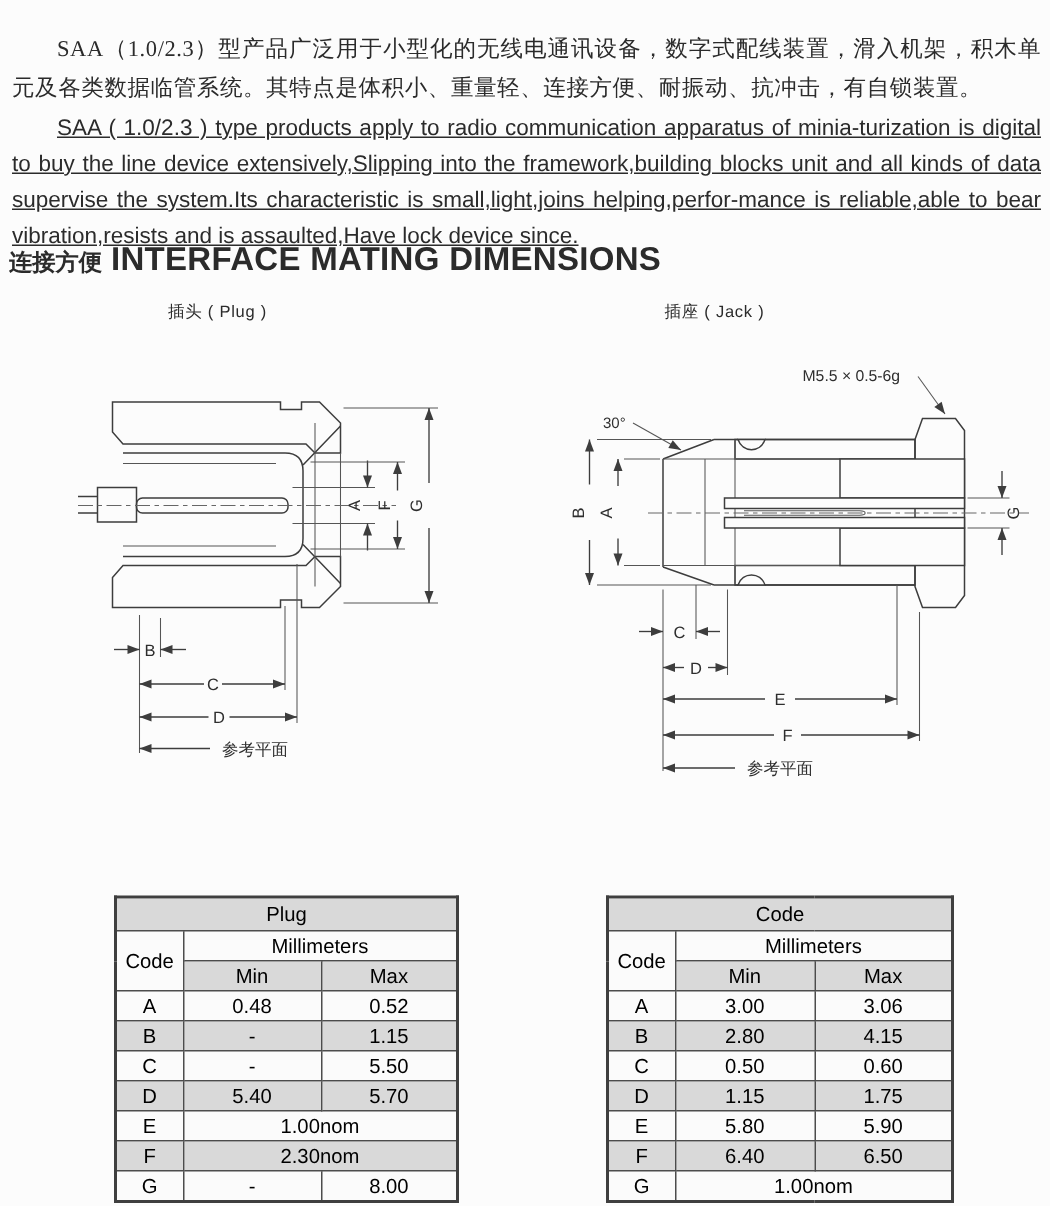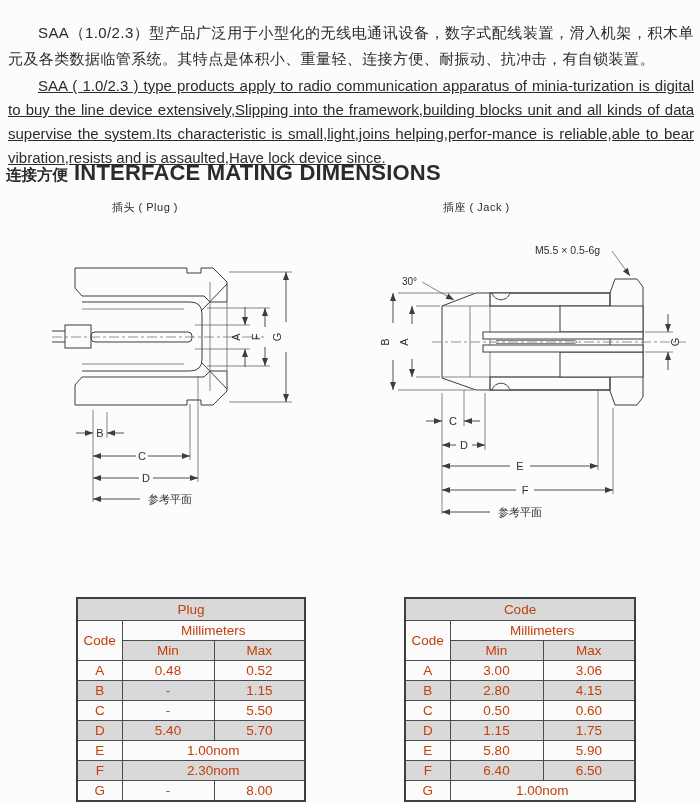--- a/index.html
+++ b/index.html
@@ -3,38 +3,38 @@
 <meta charset="utf-8">
 <style>
   html,body { margin:0; padding:0; background:#e8e8e8; }
   .page {
     position:relative; width:700px; height:804px; margin:0 auto;
     background:#fcfcfc; overflow:hidden;
     font-family:"Liberation Sans", sans-serif; color:#2b2b2b;
   }
   .para { position:absolute; left:8px; right:6px; font-size:15px;
           text-align:justify; text-indent:2em; }
-  .para-zh { top:5px;  line-height:26px; letter-spacing:0.4px; }
+  .para-zh { top:5px;  line-height:26px; letter-spacing:0.4px;font-family:Liberation Serif, serif; }
   .para-en { top:59px; line-height:24px;text-decoration:underline; }
   .heading { position:absolute; top:160px; left:6px; font-weight:bold;
              font-size:15.5px; white-space:nowrap; }
   .heading .en { font-size:22px; letter-spacing:0.2px; margin-left:6px; }
   .caption { position:absolute; top:200px; font-size:11px; letter-spacing:0.5px; }
   #cap-plug { left:112px; }
   #cap-jack { left:443px; }
   .fig { position:absolute; }
   #fig-plug { top:252px; left:52px; }
   #fig-jack { top:238px; left:378px; }
   svg text { font-family:"Liberation Sans", sans-serif; fill:#2e2e2e; }
   .ln   { stroke:#3d3d3d; stroke-width:1; fill:none; }
   .thin { stroke:#555;    stroke-width:0.7; fill:none; }
   .dim  { stroke:#3d3d3d; stroke-width:0.9; fill:none; }
   .cl   { stroke:#666; stroke-width:0.7; fill:none; stroke-dasharray:10 3 3 3; }
   table.spec { position:absolute; border-collapse:collapse; table-layout:fixed;
-               font-size:13.5px; text-align:center; color:#c2410c;
+               font-size:13.5px; text-align:center; color:#000000;
                border:2px solid #3f3f3f; background:#fbfbfb; }
   #tbl-plug { top:597px; left:76px;  width:228px; }
   #tbl-jack { top:597px; left:404px; width:230px; }
   .spec td { border:1px solid #4c4c4c; height:19px; padding:0 2px; overflow:hidden; }
   .spec tr.trow td { height:21px; }
   .shade { background:#d9d9d9; }
 </style>
 </head>
 <body>
 

